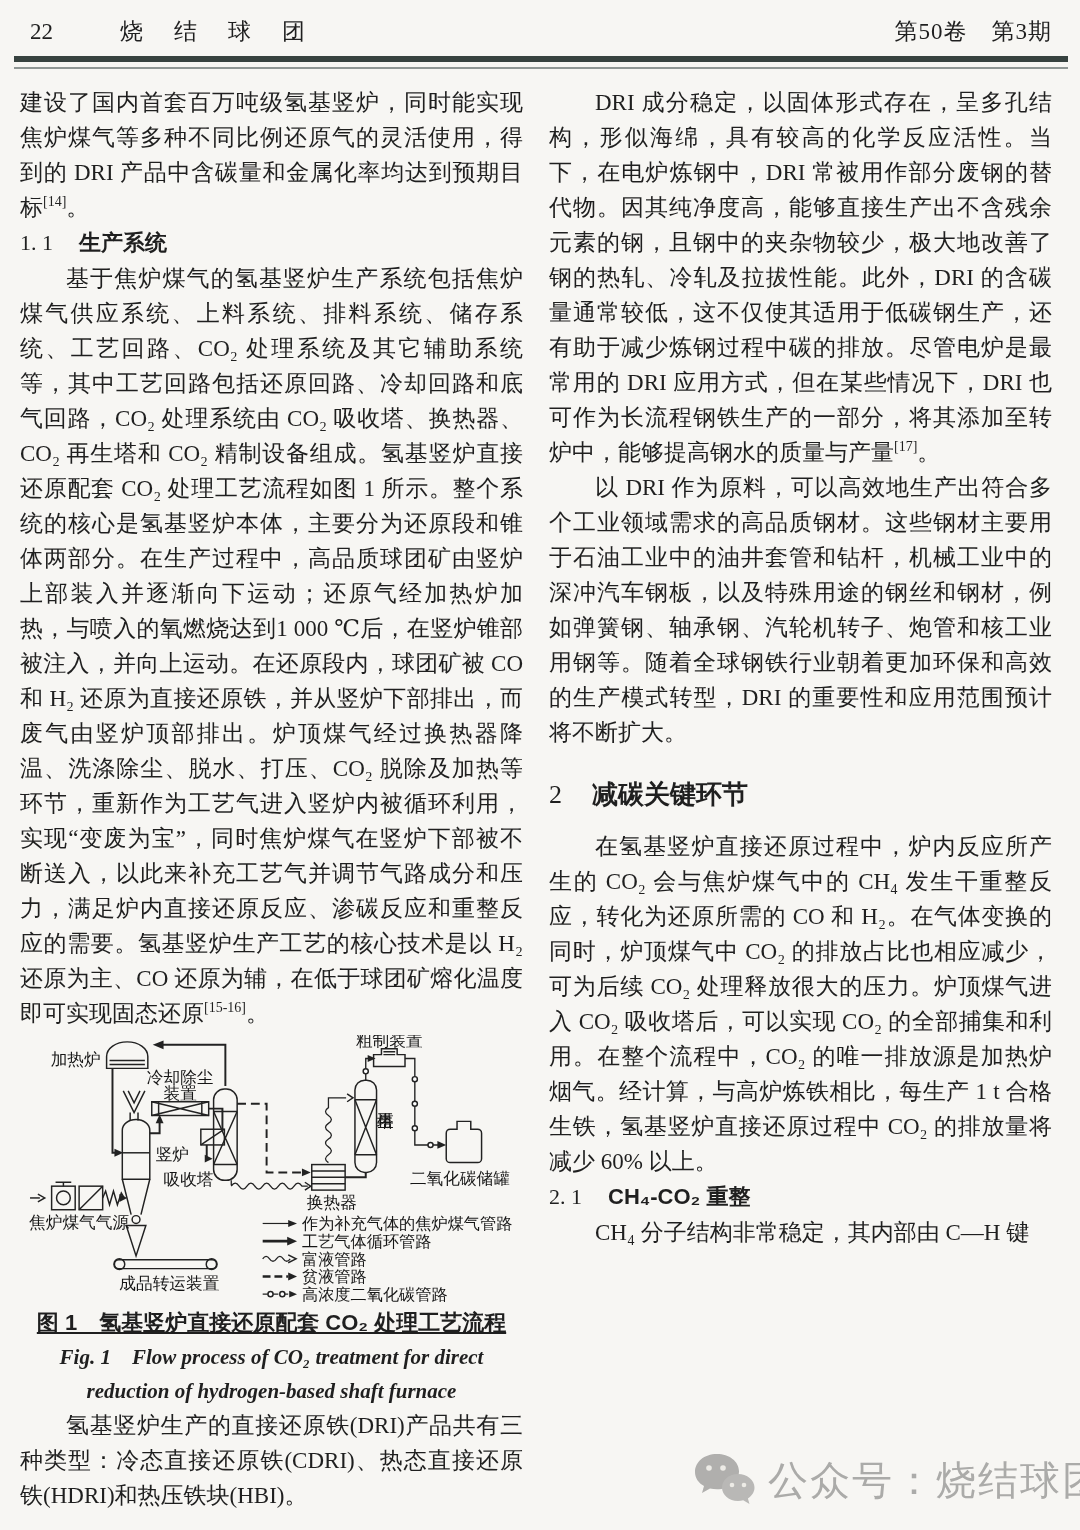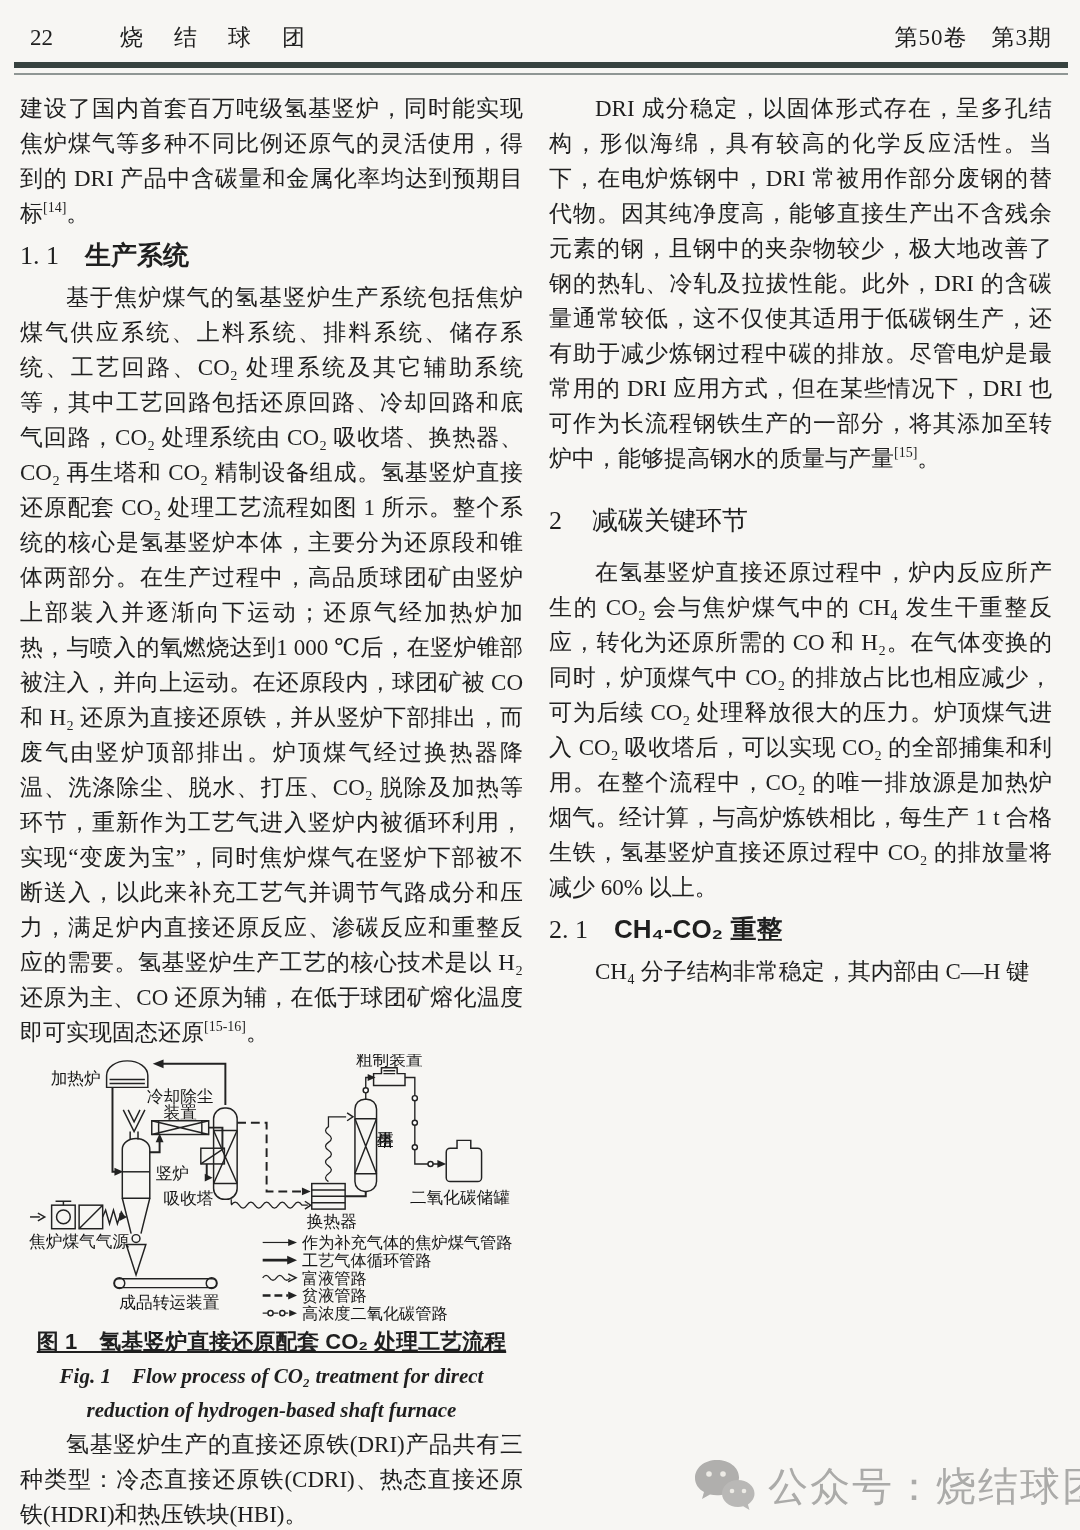--- a/index.html
+++ b/index.html
@@ -3,21 +3,21 @@
 <meta charset="utf-8">
 <style>
   html,body{margin:0;padding:0;}
   body{
     width:1080px;height:1530px;
     background:#f7f6f3;
     color:#1f1f1f;
     font-family:"Liberation Serif","DejaVu Serif",serif;
     position:relative;overflow:hidden;
   }
-  .page{position:absolute;inset:0;margin-top:6px;}
+  .page{position:absolute;inset:0;}
   
   .hdr{
     display:flex;align-items:baseline;
     padding:16px 28px 9px 30px;
     font-size:23px;
   }
   .hdr .pg-num{width:90px;text-align:left;}
   .hdr .journal{flex:1;text-align:left;letter-spacing:4px;}
   .hdr .issue{width:230px;text-align:right;letter-spacing:1px;}
   .rule-thick{height:6px;background:#37423f;margin:0 12px 5px 14px;}
@@ -32,36 +32,36 @@
     font-size:23px;
     line-height:35px;
     text-align:justify;
   }
   .para{margin:0;text-indent:2em;}
   .para.no-indent{text-indent:0;}
   sup.ref{font-size:14px;line-height:0;vertical-align:super;}
   
   .subhead{
     margin:2px 0 2px 0;
-    font-size:26px;line-height:44px;font-weight:400;
+    font-size:22px;line-height:32px;font-weight:400;
     text-indent:0;
   }
   .subhead .sh-num{margin-right:26px;}
   .subhead .sh-title{
     font-family:"Liberation Sans","DejaVu Sans",sans-serif;
     font-weight:700;
   }
   .section-head{
     margin:26px 0 16px 0;
     font-size:26px;line-height:36px;font-weight:400;
   }
   .section-head .sh-num{margin-right:30px;font-family:"Liberation Serif",serif;}
   .section-head .sh-title{
     font-family:"Liberation Sans","DejaVu Sans",sans-serif;
-    font-weight:400;
+    font-weight:700;
   }
   
   .flow-figure{margin:4px 0 0 0;}
   .flow-figure svg{display:block;margin:0 auto;}
   .flow-figure svg text{
     font-size:17px;fill:#161616;
     font-family:"Liberation Serif","DejaVu Serif",serif;
   }
   .flow-figure svg text.lg{font-size:16.5px;}
   .cap-cn{
@@ -270,22 +270,23 @@
           <div class="cap-en">Fig. 1　Flow process of CO₂ treatment for direct</div>
           <div class="cap-en">reduction of hydrogen-based shaft furnace</div>
         </figcaption>
       </figure>
 
 
       <p class="para">氢基竖炉生产的直接还原铁(DRI)产品共有三种类型：冷态直接还原铁(CDRI)、热态直接还原铁(HDRI)和热压铁块(HBI)。</p>
     </section>
 
     <section class="col">
-      <p class="para"><span>DRI 成分稳定，以固体形式存在，呈多孔结构，形似海绵，具有较高的化学反应活性。当下，在电炉炼钢中，DRI 常被用作部分废钢的替代物。因其纯净度高，能够直接生产出不含残余元素的钢，且钢中的夹杂物较少，极大地改善了钢的热轧、冷轧及拉拔性能。此外，DRI 的含碳量通常较低，这不仅使其适用于低碳钢生产，还有助于减少炼钢过程中碳的排放。尽管电炉是最常用的 DRI 应用方式，但在某些情况下，DRI 也可作为长流程钢铁生产的一部分，将其添加至转炉中，能够提高钢水的质量与产量</span><sup class="ref">[15]</sup><span>。</span></p>
-
+      <p class="para"><span>DRI 成分稳定，以固体形式存在，呈多孔结构，形似海绵，具有较高的化学反应活性。当下，在电炉炼钢中，DRI 常被用作部分废钢的替代物。因其纯净度高，能够直接生产出不含残余元素的钢，且钢中的夹杂物较少，极大地改善了钢的热轧、冷轧及拉拔性能。此外，DRI 的含碳量通常较低，这不仅使其适用于低碳钢生产，还有助于减少炼钢过程中碳的排放。尽管电炉是最常用的 DRI 应用方式，但在某些情况下，DRI 也可作为长流程钢铁生产的一部分，将其添加至转炉中，能够提高钢水的质量与产量</span><sup class="ref">[17]</sup><span>。</span></p>
+
+      <p class="para">以 DRI 作为原料，可以高效地生产出符合多个工业领域需求的高品质钢材。这些钢材主要用于石油工业中的油井套管和钻杆，机械工业中的深冲汽车钢板，以及特殊用途的钢丝和钢材，例如弹簧钢、轴承钢、汽轮机转子、炮管和核工业用钢等。随着全球钢铁行业朝着更加环保和高效的生产模式转型，DRI 的重要性和应用范围预计将不断扩大。</p>
 
       <h2 class="section-head"><span class="sh-num">2</span><span class="sh-title">减碳关键环节</span></h2>
 
       <p class="para">在氢基竖炉直接还原过程中，炉内反应所产生的 CO₂ 会与焦炉煤气中的 CH₄ 发生干重整反应，转化为还原所需的 CO 和 H₂。在气体变换的同时，炉顶煤气中 CO₂ 的排放占比也相应减少，可为后续 CO₂ 处理释放很大的压力。炉顶煤气进入 CO₂ 吸收塔后，可以实现 CO₂ 的全部捕集和利用。在整个流程中，CO₂ 的唯一排放源是加热炉烟气。经计算，与高炉炼铁相比，每生产 1 t 合格生铁，氢基竖炉直接还原过程中 CO₂ 的排放量将减少 60% 以上。</p>
 
       <h3 class="subhead"><span class="sh-num">2. 1</span><span class="sh-title">CH₄-CO₂ 重整</span></h3>
 
 
       <p class="para">CH₄ 分子结构非常稳定，其内部由 C—H 键</p>
     </section>

